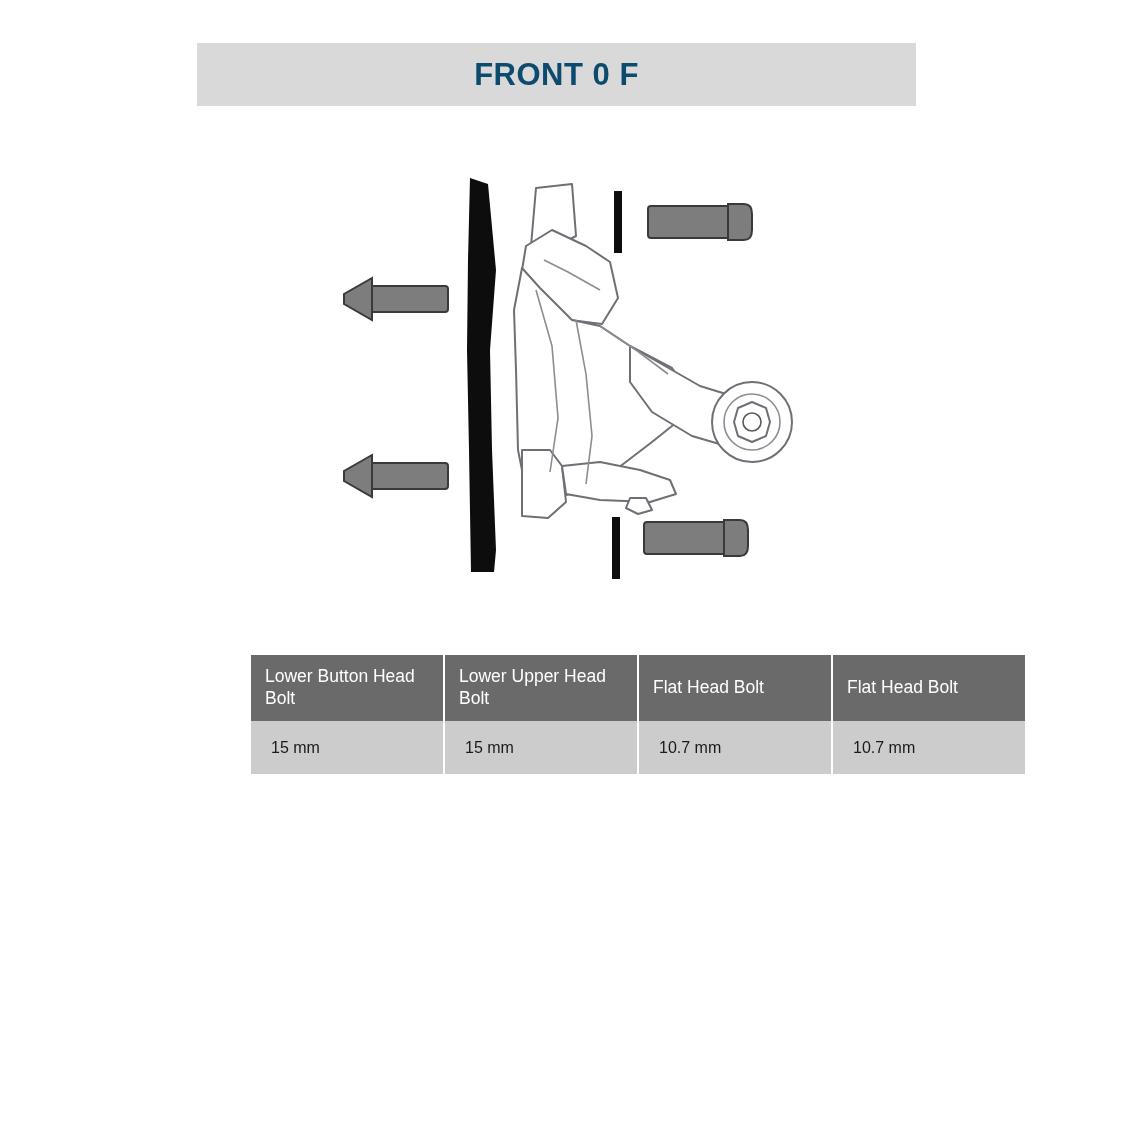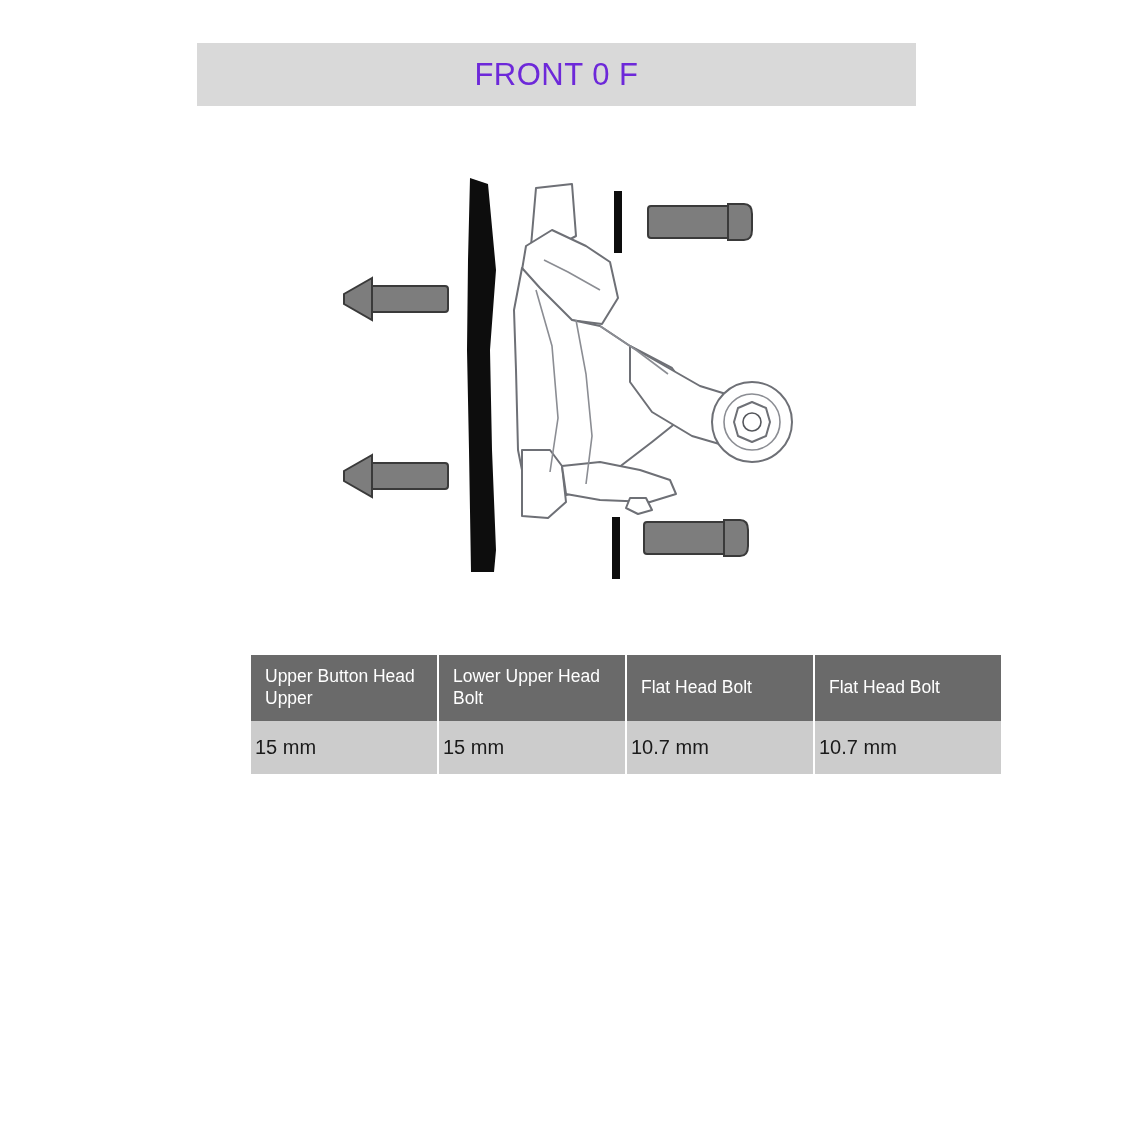--- a/index.html
+++ b/index.html
@@ -24,22 +24,22 @@
     width: 719px;
     height: 63px;
     background: #d9d9d9;
     display: flex;
     align-items: center;
     justify-content: center;
   }
   .title-banner .title-text {
     font-size: 31px;
     letter-spacing: 0.5px;
-    color: #6d28d9;
-    font-weight: 400;
+    color: #0c4a6e;
+    font-weight: 700;
   }
 
   
   .illustration {
     position: absolute;
     left: 300px;
     top: 150px;
     width: 560px;
     height: 460px;
   }
@@ -70,22 +70,22 @@
     color: #ffffff;
     height: 66px;
     font-size: 17.5px;
     line-height: 1.25;
     padding: 0 0 0 14px;
   }
   .spec-table tbody td {
     background: #cccccc;
     color: #1a1a1a;
     height: 53px;
-    font-size: 20px;
-    padding: 0 0 0 4px;
+    font-size: 16px;
+    padding: 0 0 0 20px;
   }
   .col-a { width: 172px; }
   .col-b { width: 172px; }
   .col-c { width: 172px; }
   .col-d { width: 172px; }
 </style>
 </head>
 <body>
 
 <div class="title-banner">
@@ -161,21 +161,21 @@
       <path class="caliper-line-thin" d="M276 170 L286 224 L292 286 L286 334"></path>
       <path class="caliper-line-thin" d="M244 110 L268 122 L300 140"></path>
       <path class="caliper-line-thin" d="M300 176 L336 200 L368 224"></path>
     </g>
   </svg>
 </div>
 
 <table class="spec-table">
   <thead>
     <tr>
-      <th class="col-a">Upper Button Head Upper</th>
+      <th class="col-a">Lower Button Head Bolt</th>
       <th class="col-b">Lower Upper Head Bolt</th>
       <th class="col-c">Flat Head Bolt</th>
       <th class="col-d">Flat Head Bolt</th>
     </tr>
   </thead>
   <tbody>
     <tr>
       <td class="col-a">15 mm</td>
       <td class="col-b">15 mm</td>
       <td class="col-c">10.7 mm</td>

